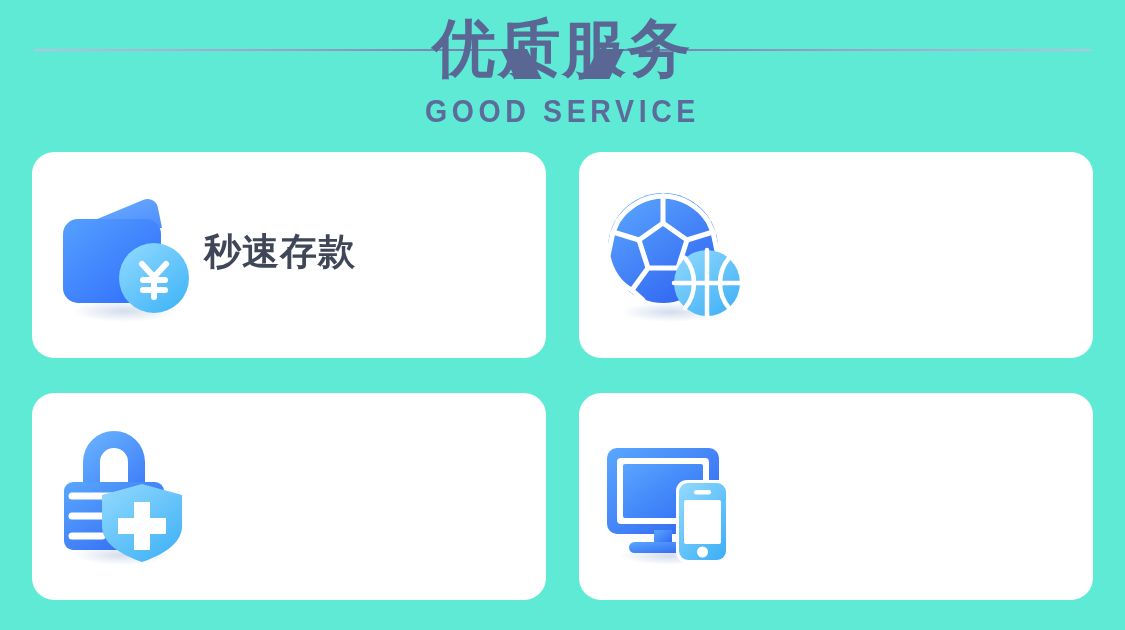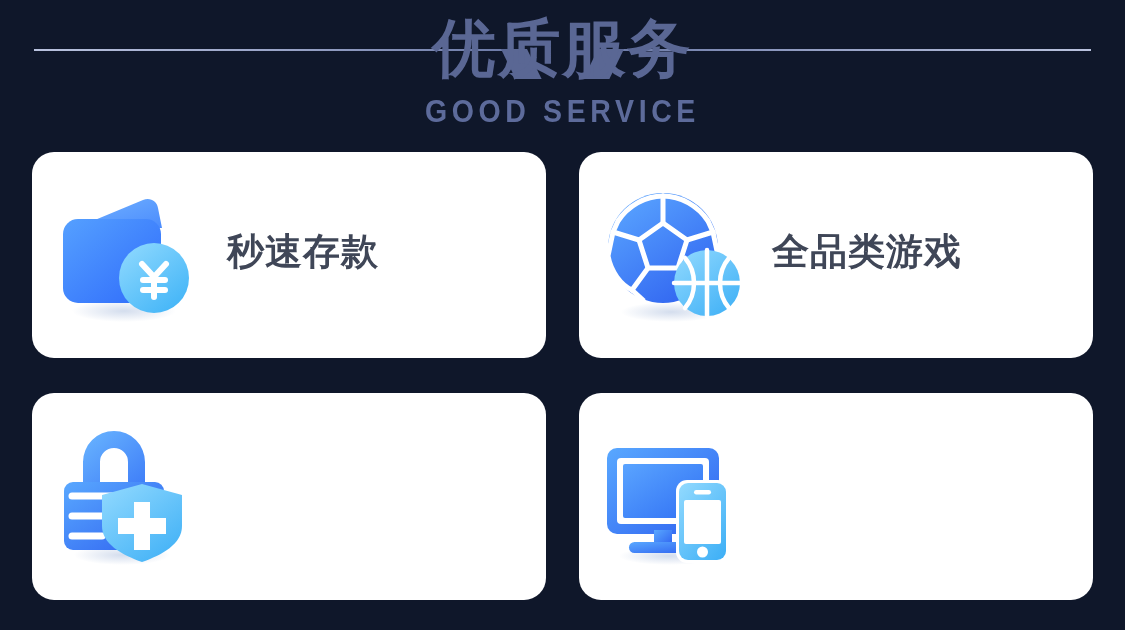--- a/index.html
+++ b/index.html
@@ -13,21 +13,21 @@
     height: 630px;
     overflow: hidden;
     font-family: "Liberation Sans", "DejaVu Sans", sans-serif;
     -webkit-font-smoothing: antialiased;
   }
 
   .page {
     position: relative;
     width: 1125px;
     height: 630px;
-    background: #0f172a;
+    background: #5eead4;
   }
 
   
   .header {
     position: absolute;
     left: 0;
     top: 0;
     width: 1125px;
     height: 148px;
   }
@@ -144,21 +144,20 @@
 
   .card-title {
     font-family: "Liberation Sans", "DejaVu Sans", sans-serif;
     font-size: 37px;
     font-weight: bold;
     color: #3f4657;
     letter-spacing: 1px;
     line-height: 46px;
     margin-bottom: 6px;
     white-space: nowrap;
-    margin-left: 23px;
   }
 
   .card-desc {
     font-family: "Liberation Sans", "DejaVu Sans", sans-serif;
     font-size: 25px;
     font-weight: normal;
     color: #555e6e;
     letter-spacing: 0.5px;
     line-height: 38px;
   }
@@ -267,21 +266,20 @@
           <circle cx="110" cy="103" r="33" fill="url(#g-basket)"></circle>
           <g fill="none" stroke="#ffffff" stroke-width="4.5" stroke-linecap="round">
             <path d="M110 70 L110 136"></path>
             <path d="M77 103 L143 103"></path>
             <path d="M88 78 C100 92 100 114 88 128"></path>
             <path d="M132 78 C120 92 120 114 132 128"></path>
           </g>
         </svg>
       </div>
       <div class="card-text">
-        <div class="card-title">全品类游戏</div>
       </div>
     </div>
 
     <div class="card card-3">
       <div class="card-icon">
         <svg viewBox="0 0 150 150" xmlns="http://www.w3.org/2000/svg">
           <defs>
             <linearGradient id="g-lockbody" x1="0" y1="0" x2="1" y2="1">
               <stop offset="0%" stop-color="#59a8ff"></stop>
               <stop offset="100%" stop-color="#2f62f0"></stop>

